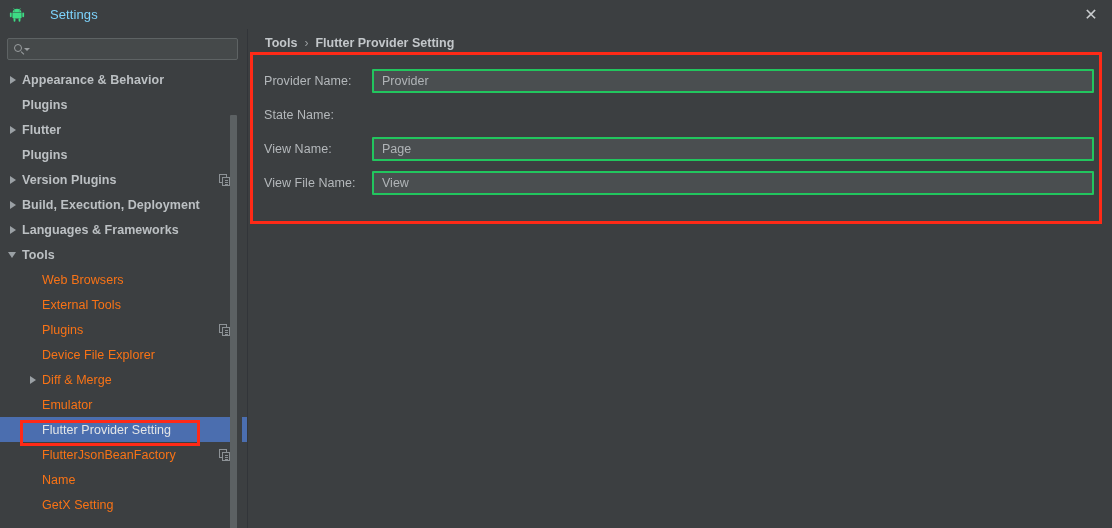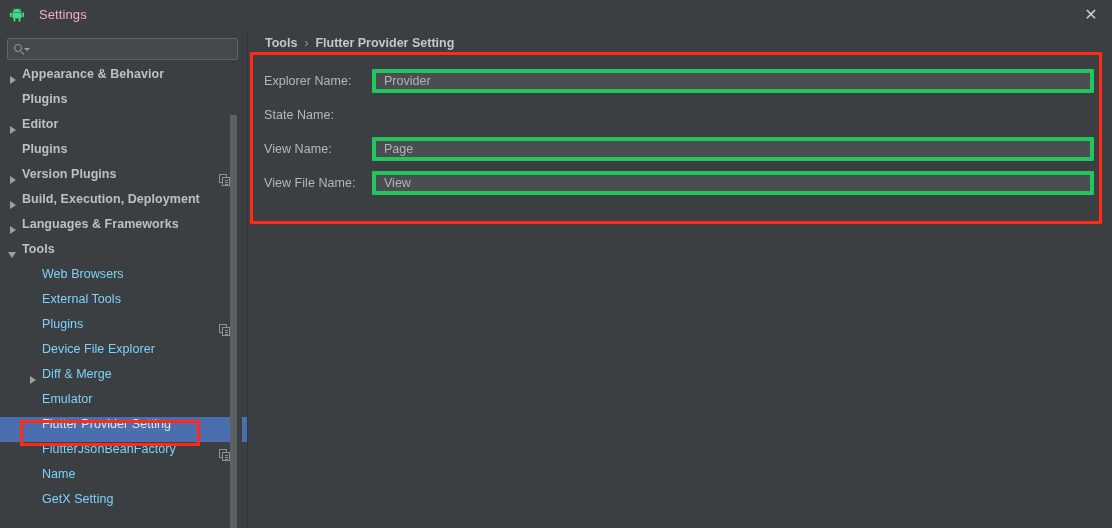--- a/index.html
+++ b/index.html
@@ -28,23 +28,23 @@
     display: flex;
     align-items: center;
   }
   .android-icon {
     width: 18px; height: 18px;
     margin-left: 8px;
     position: relative;
     flex: none;
   }
   .title-text {
-    margin-left: 13px;
+    margin-left: 24px;
     font-size: 13px;
-    color: #f9a8d4;
+    color: #7dd3fc;
     letter-spacing: .1px;
   }
   .close-btn {
     position: absolute;
     right: 10px; top: 4px;
     width: 22px; height: 22px;
     display: flex; align-items: center; justify-content: center;
     font-size: 16px;
     color: #c9ccce;
     line-height: 1;
@@ -113,20 +113,21 @@
     position: absolute;
     left: 0; top: 38px;
     width: 247px;
     height: 461px;
     overflow: hidden;
   }
   .tree-row {
     position: relative;
     height: 25px;
     display: flex;
+    align-items: center;
     padding-left: 8px;
     cursor: default;
     white-space: nowrap;
   }
   .tree-row.selected { background: #4b6eaf; }
   .tree-row .arrow {
     width: 14px; height: 25px;
     flex: none;
     position: relative;
   }
@@ -143,21 +144,21 @@
     content: "";
     position: absolute;
     left: 0px; top: 10px;
     width: 0; height: 0;
     border-left: 4.5px solid transparent;
     border-right: 4.5px solid transparent;
     border-top: 6px solid #9aa0a4;
   }
   .tree-row .lbl {
     font-size: 12.5px;
-    color: #7dd3fc;
+    color: #f97316;
     letter-spacing: .05px;
   }
   .tree-row.bold .lbl { font-weight: bold; color: #bcc0c3; }
   .tree-row.selected .lbl { color: #e2e5e7; }
   .tree-row.child { padding-left: 28px; }
   .tree-row.child.has-arrow { }
   .copy-ico {
     position: absolute;
     right: 16px; top: 7px;
     width: 12px; height: 12px;
@@ -243,21 +244,21 @@
     width: 108px;
     flex: none;
     font-size: 12.5px;
     color: #b4b8bb;
     letter-spacing: .05px;
   }
   .form-input {
     width: 723px;
     height: 24px;
     background: #4a4e50;
-    border: 4px solid #22c55e;
+    border: 2px solid #22c55e;
     border-radius: 1px;
     color: #b0b4b7;
     font-size: 12.5px;
     font-family: "Liberation Sans", sans-serif;
     padding: 0 16px 0 8px;
     outline: none;
   }
   .form-input::placeholder { color: #a8acae; }
 
   
@@ -311,21 +312,21 @@
         <div class="tree-row bold">
           <span class="arrow collapsed"></span>
           <span class="lbl">Appearance &amp; Behavior</span>
         </div>
         <div class="tree-row bold">
           <span class="arrow "></span>
           <span class="lbl">Plugins</span>
         </div>
         <div class="tree-row bold">
           <span class="arrow collapsed"></span>
-          <span class="lbl">Editor</span>
+          <span class="lbl">Flutter</span>
         </div>
         <div class="tree-row bold">
           <span class="arrow "></span>
           <span class="lbl">Plugins</span>
         </div>
         <div class="tree-row bold">
           <span class="arrow collapsed"></span>
           <span class="lbl">Version Plugins</span>
           <span class="copy-ico">
             <span class="b1"></span>
@@ -402,21 +403,21 @@
 
   <div class="main">
     <div class="breadcrumb">
       <span>Tools</span>
       <span class="sep">›</span>
       <span>Flutter Provider Setting</span>
     </div>
 
     <div class="form" id="form">
         <div class="form-row">
-          <div class="form-label">Explorer Name:</div>
+          <div class="form-label">Provider Name:</div>
           <input type="text" class="form-input" placeholder="Provider" value="Provider" style="">
         </div>
         <div class="form-row">
           <div class="form-label">State Name:</div>
         </div>
         <div class="form-row">
           <div class="form-label">View Name:</div>
           <input type="text" class="form-input" placeholder="Page" value="Page" style="">
         </div>
         <div class="form-row">

